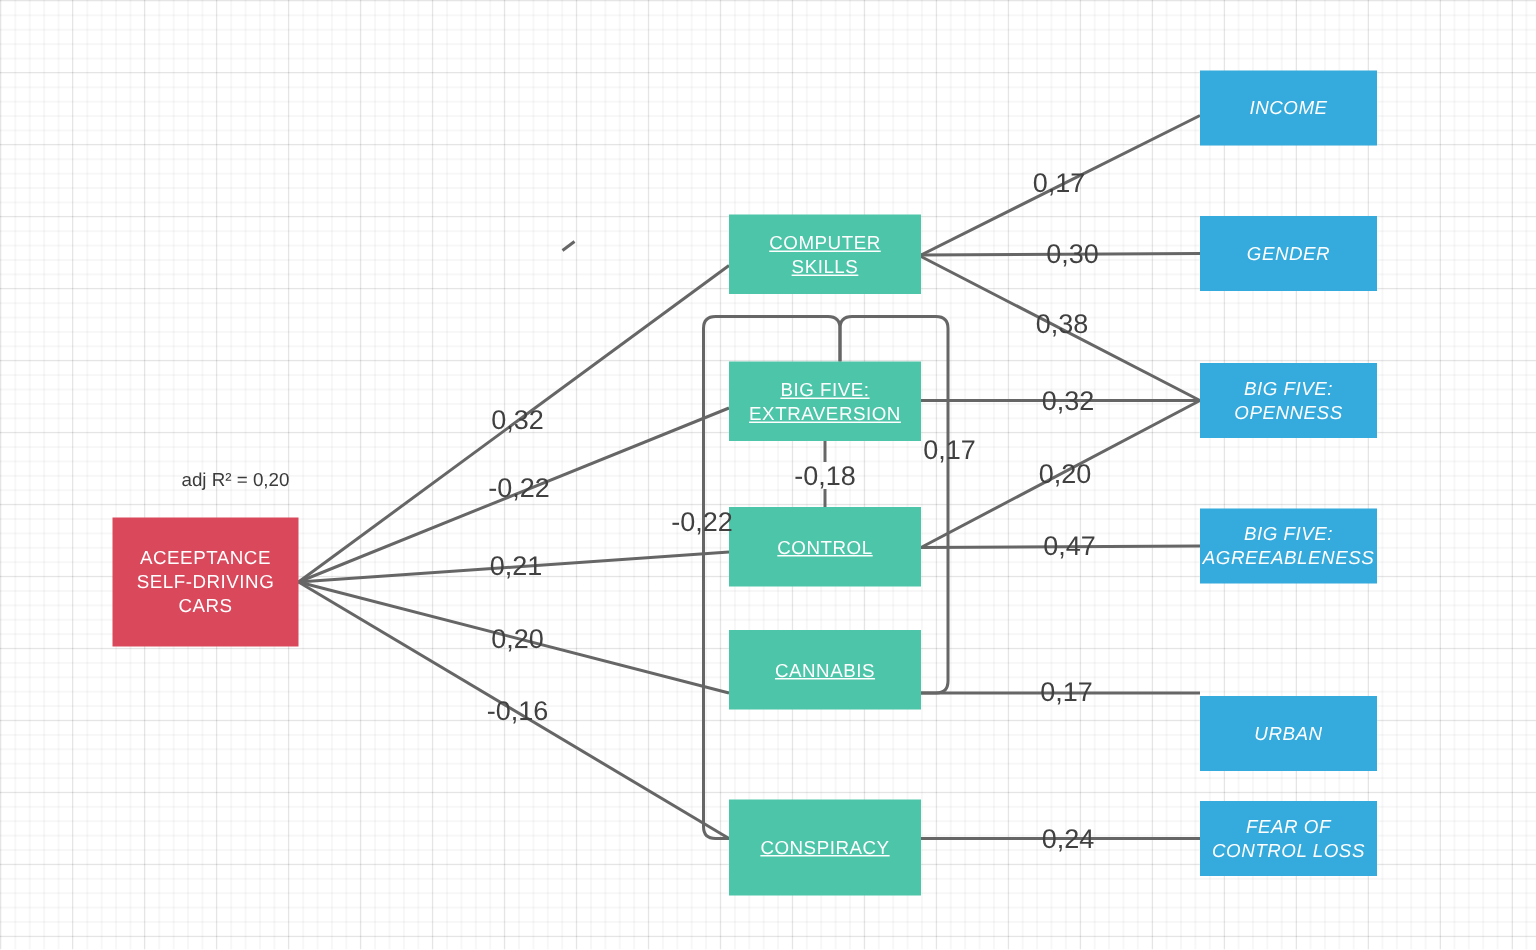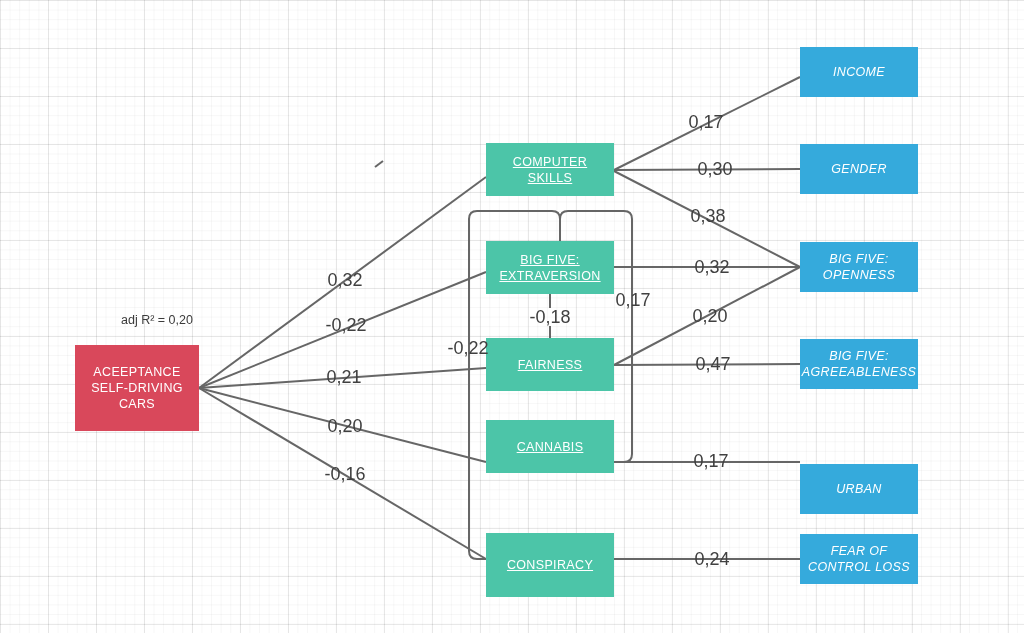--- a/index.html
+++ b/index.html
@@ -123,21 +123,21 @@
     <span>COMPUTER
 SKILLS</span>
   </div>
 
   <div class="node node-med" style="left:486px; top:241px; width:128px; height:53px;">
     <span>BIG FIVE:
 EXTRAVERSION</span>
   </div>
 
   <div class="node node-med" style="left:486px; top:338px; width:128px; height:53px;">
-    <span>FAIRNESS</span>
+    <span>CONTROL</span>
   </div>
 
   <div class="node node-med" style="left:486px; top:420px; width:128px; height:53px;">
     <span>CANNABIS</span>
   </div>
 
   <div class="node node-med" style="left:486px; top:533px; width:128px; height:64px;">
     <span>CONSPIRACY</span>
   </div>
 

